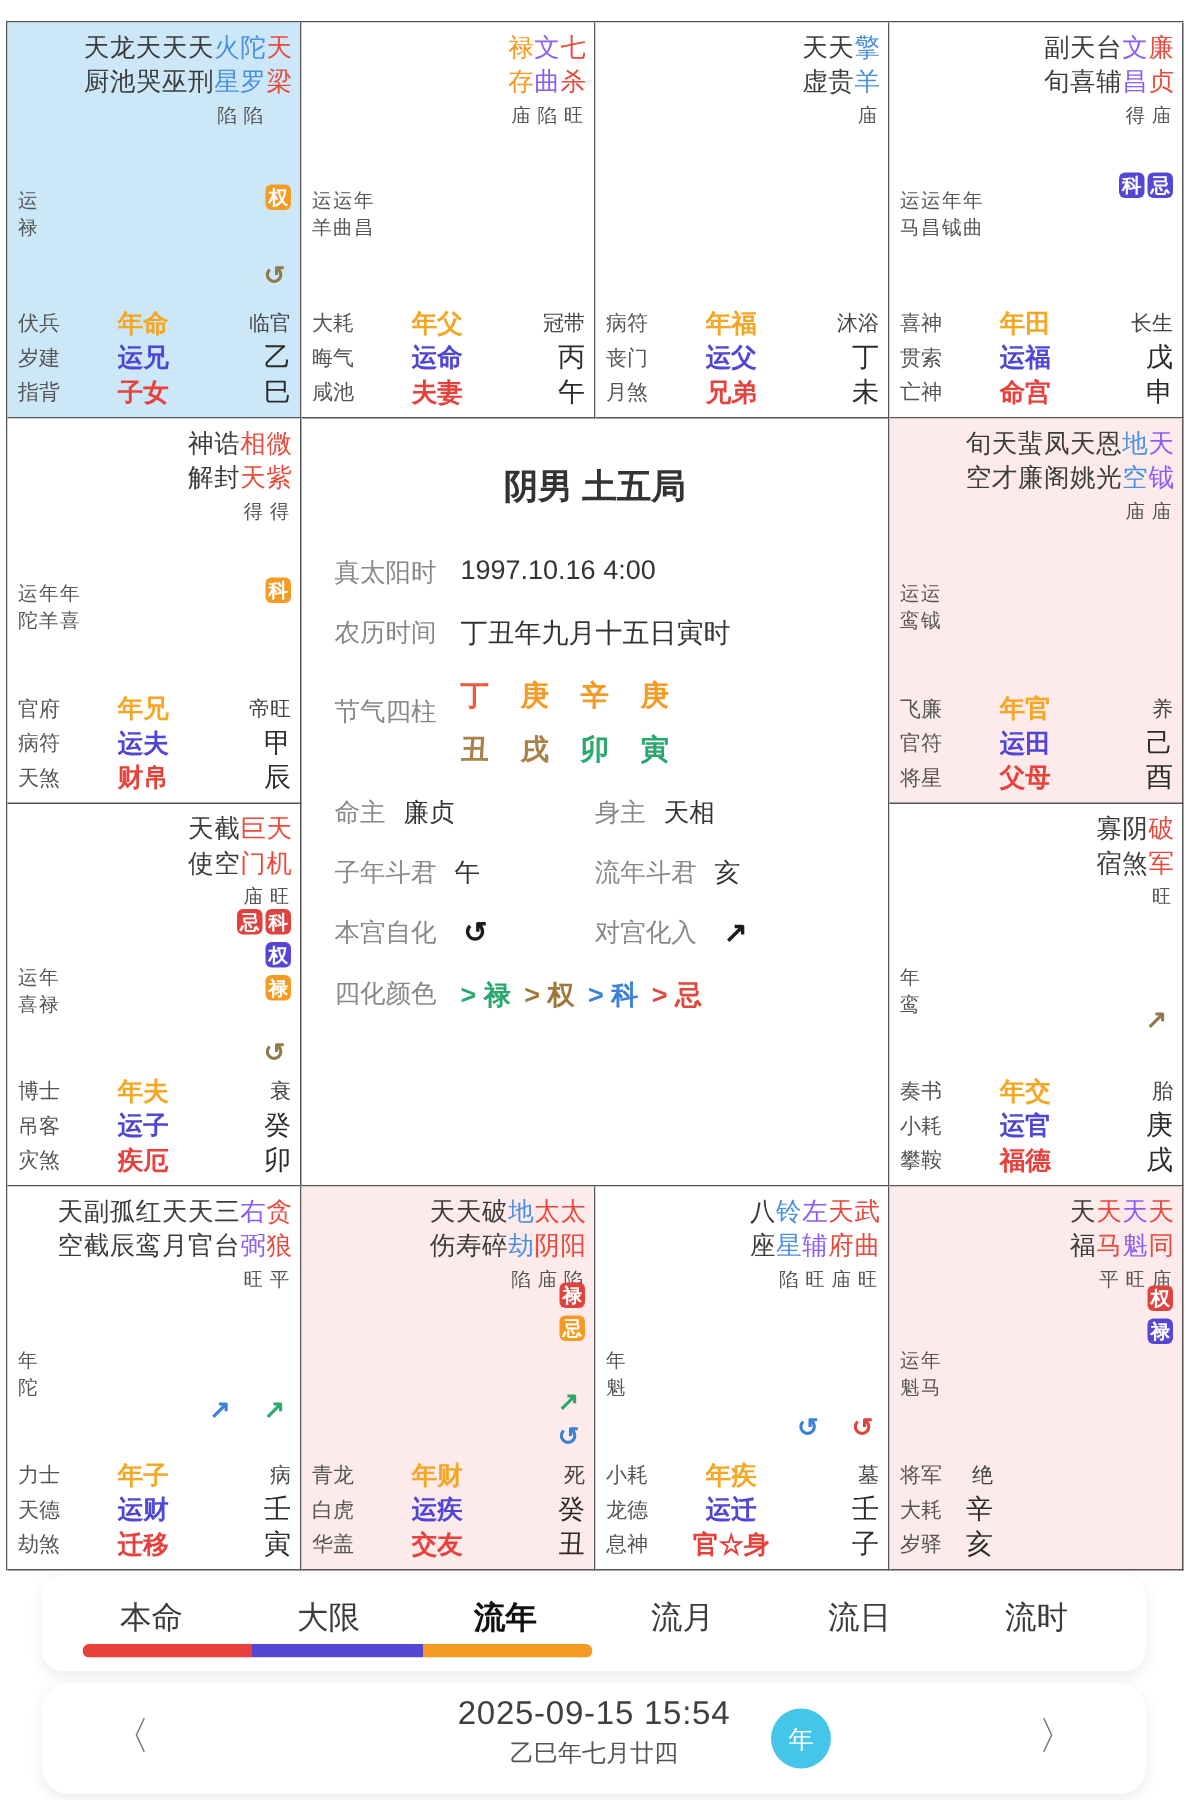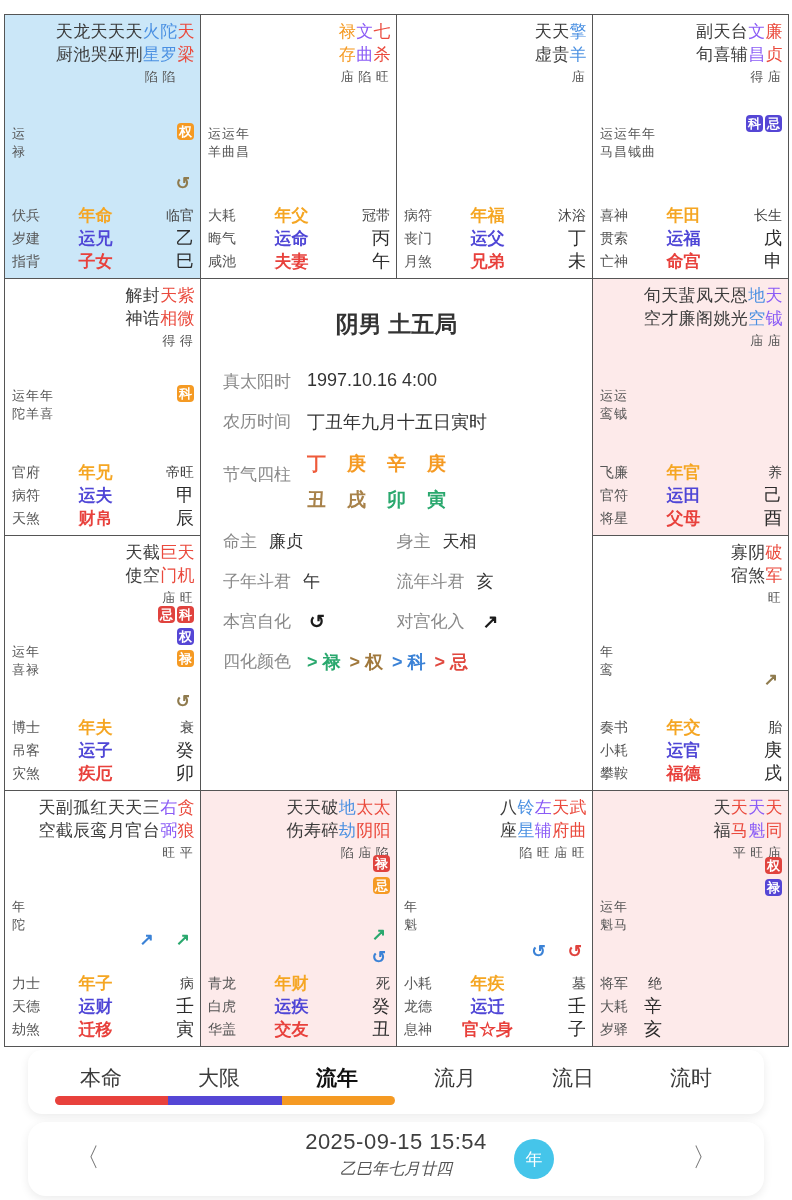--- a/index.html
+++ b/index.html
@@ -49,21 +49,21 @@
   .underline{position:absolute;left:27px;bottom:9px;height:9px;width:340px;border-radius:5px;
     overflow:hidden;display:flex;}
   .underline span{flex:1;}
   
   .datecard{position:absolute;left:28px;top:1122px;width:736px;height:74px;background:#fff;
     border-radius:18px;box-shadow:0 3px 10px rgba(0,0,0,.08);}
   .chev{position:absolute;top:18px;font-size:26px;color:#777;cursor:pointer;font-weight:400;}
   .chev.left{left:46px;} .chev.right{right:46px;}
   .datemid{position:absolute;left:0;right:0;top:7px;text-align:center;}
   .dateline{font-size:22px;color:#3f3f3f;letter-spacing:.5px;}
-  .lunarline{font-size:16px;color:#555;margin-top:4px;font-style:italic;}
+  .lunarline{font-size:16px;color:#555;margin-top:4px;}
   .unit{position:absolute;left:486px;top:17px;width:40px;height:40px;border-radius:50%;
     display:flex;align-items:center;justify-content:center;color:#fff;font-size:17px;cursor:pointer;}
 </style>
 </head>
 <body>
 
 <div class="board" id="board">
   <div class="center">
     <div class="ctitle">阴男 土五局</div>
     <div class="crow">
@@ -263,22 +263,22 @@
         </div>
       <div class="f-right">
           <div class="life">长生</div>
           <div>戊</div>
           <div>申</div>
         </div>
     </div>
   </div>
     <div class="cell bg-white" style="grid-area: 2 / 1;">
     <div class="stars">
+      <div><span style="color: rgb(60, 60, 60);">神诰</span><span style="color: rgb(234, 74, 61);">相微</span></div>
       <div><span style="color: rgb(60, 60, 60);">解封</span><span style="color: rgb(234, 74, 61);">天紫</span></div>
-      <div><span style="color: rgb(60, 60, 60);">神诰</span><span style="color: rgb(234, 74, 61);">相微</span></div>
     </div>
     <div class="statusline">
         <span>得</span>
         <span>得</span>
       </div>
     <div class="badges" style="top: 106px;">
         <div class="badge-row">
           <span class="badge" style="background: rgb(245, 154, 35);">科</span>
         </div>
       </div>

